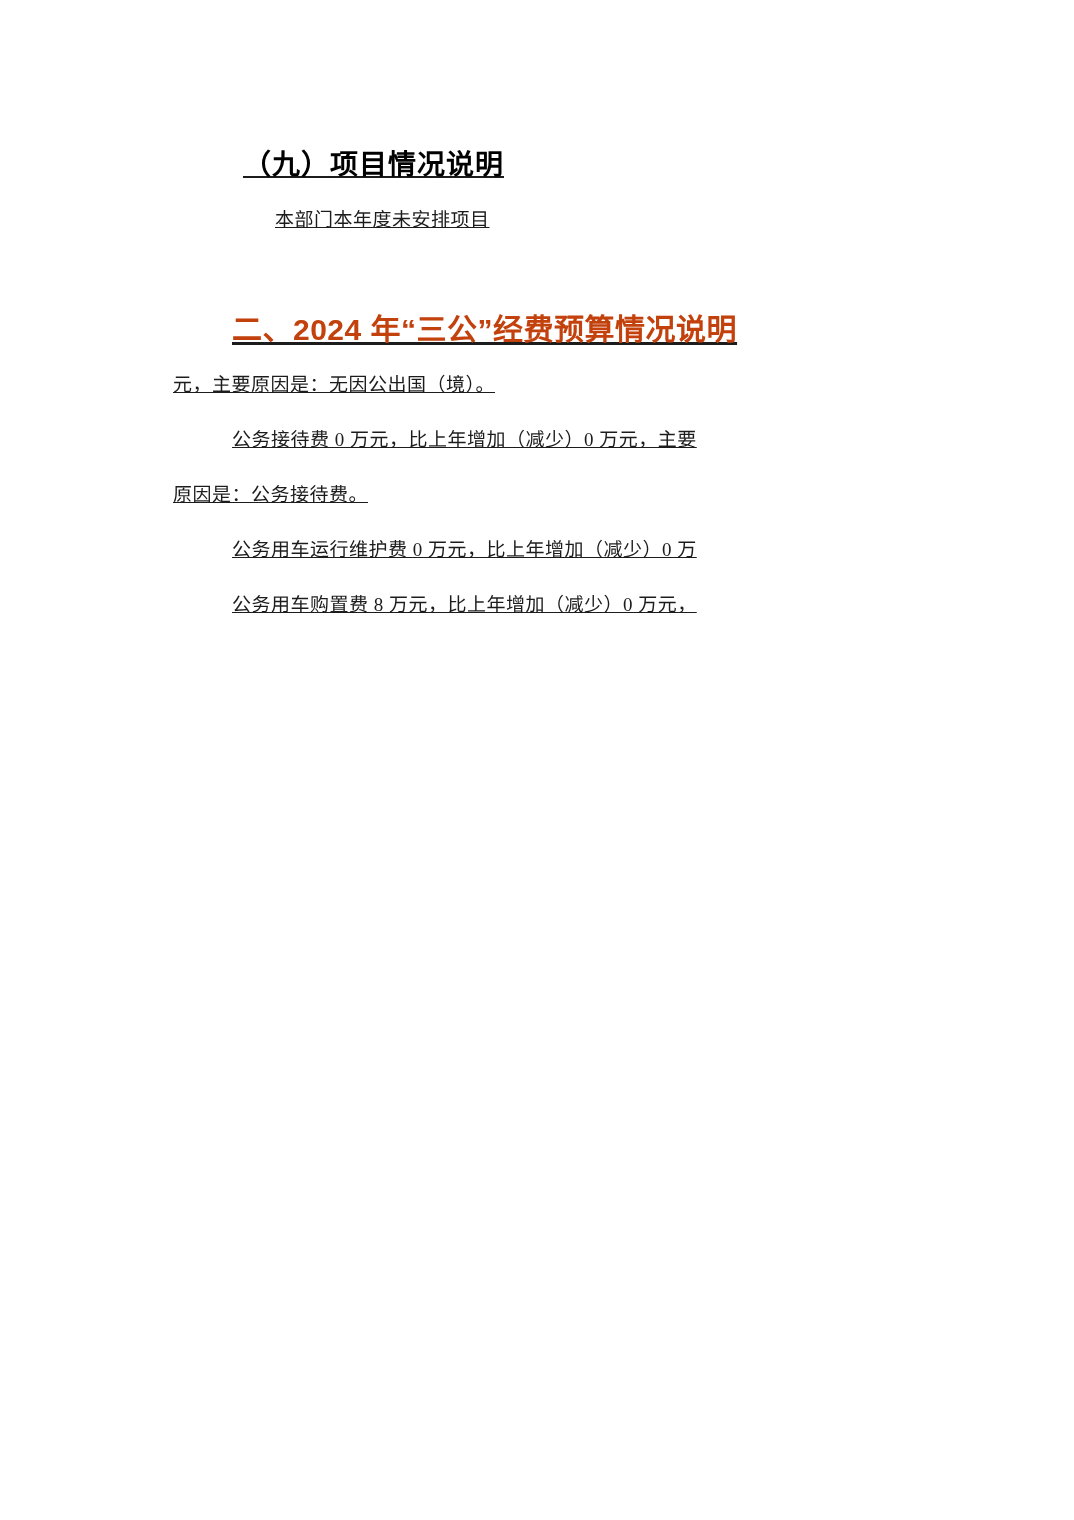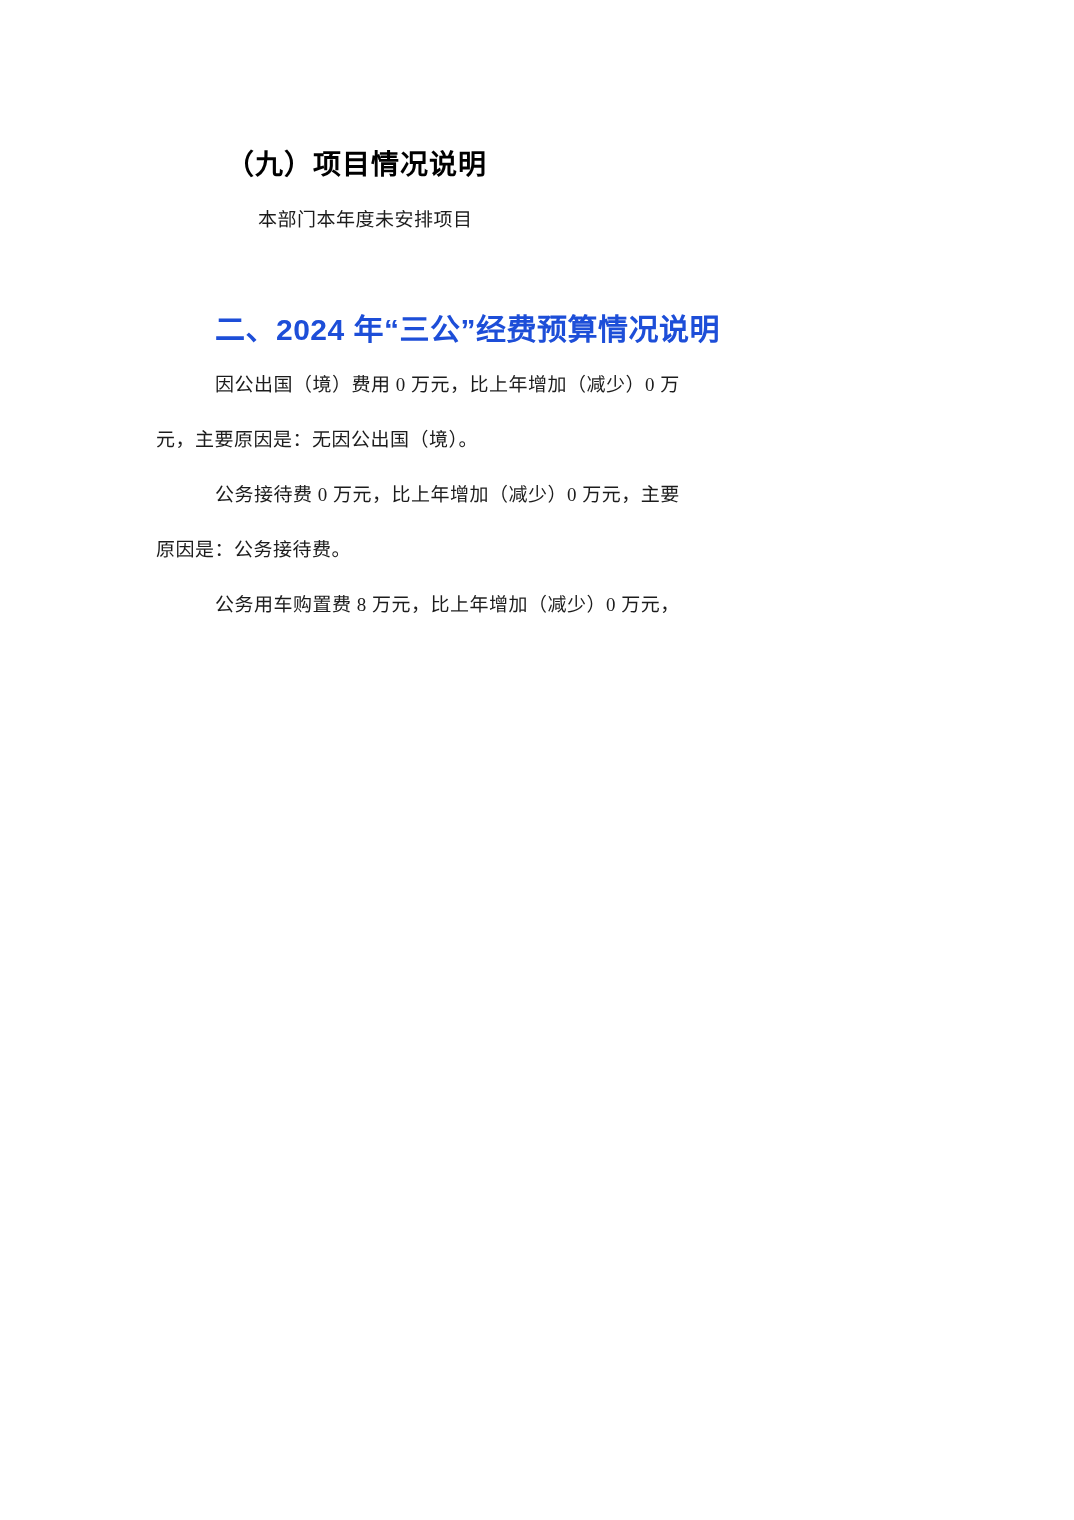--- a/index.html
+++ b/index.html
@@ -11,23 +11,24 @@
     position: relative;
     width: 1074px;
     height: 1520px;
     background: #ffffff;
     overflow: hidden;
     font-family: "Liberation Serif", serif;
     color: #1c1c1c;
   }
   .content {
     position: absolute;
-    left: 156px;
+    left: 173px;
     top: 137px;
     width: 747px;
+    text-decoration: underline;
   }
   .line {
     height: 55px;
     line-height: 55px;
     font-size: 19px;
     white-space: nowrap;
     letter-spacing: 0.5px;
   }
   .line--h1 {
     padding-left: 70px;
@@ -40,21 +41,21 @@
     padding-left: 102px;
   }
   .spacer {
     height: 55px;
   }
   .line--h2 {
     padding-left: 59px;
     font-family: "Liberation Sans", sans-serif;
     font-size: 30px;
     font-weight: 700;
-    color: #1d4ed8;
+    color: #c2410c;
     letter-spacing: 0.5px;
   }
   .line--indent {
     padding-left: 59px;
   }
 </style>
 </head>
 <body>
 
 <div class="page">
@@ -63,27 +64,27 @@
     <div class="line line--h1">（九）项目情况说明</div>
 
     <div class="line line--noproject">本部门本年度未安排项目</div>
 
     <div class="spacer"></div>
 
     <div class="line line--h2">二、2024 年“三公”经费预算情况说明</div>
 
 
 
-    <div class="line line--indent">因公出国（境）费用 0 万元，比上年增加（减少）0 万</div>
 
     <div class="line">元，主要原因是：无因公出国（境）。</div>
 
     <div class="line line--indent">公务接待费 0 万元，比上年增加（减少）0 万元，主要</div>
 
     <div class="line">原因是：公务接待费。</div>
 
+    <div class="line line--indent">公务用车运行维护费 0 万元，比上年增加（减少）0 万</div>
 
 
     <div class="line line--indent">公务用车购置费 8 万元，比上年增加（减少）0 万元，</div>
 
 
   </div>
 </div>
 
 </body></html>

